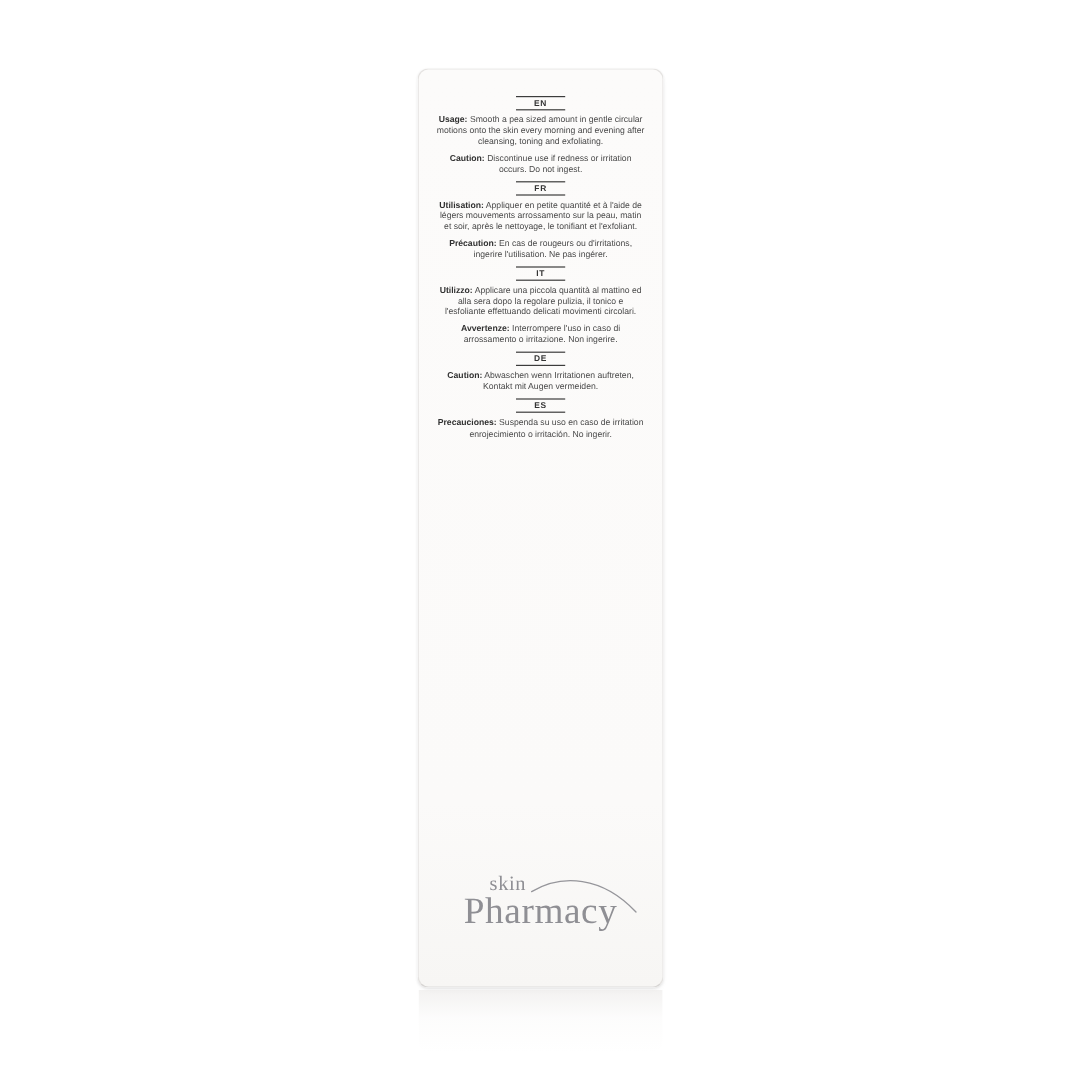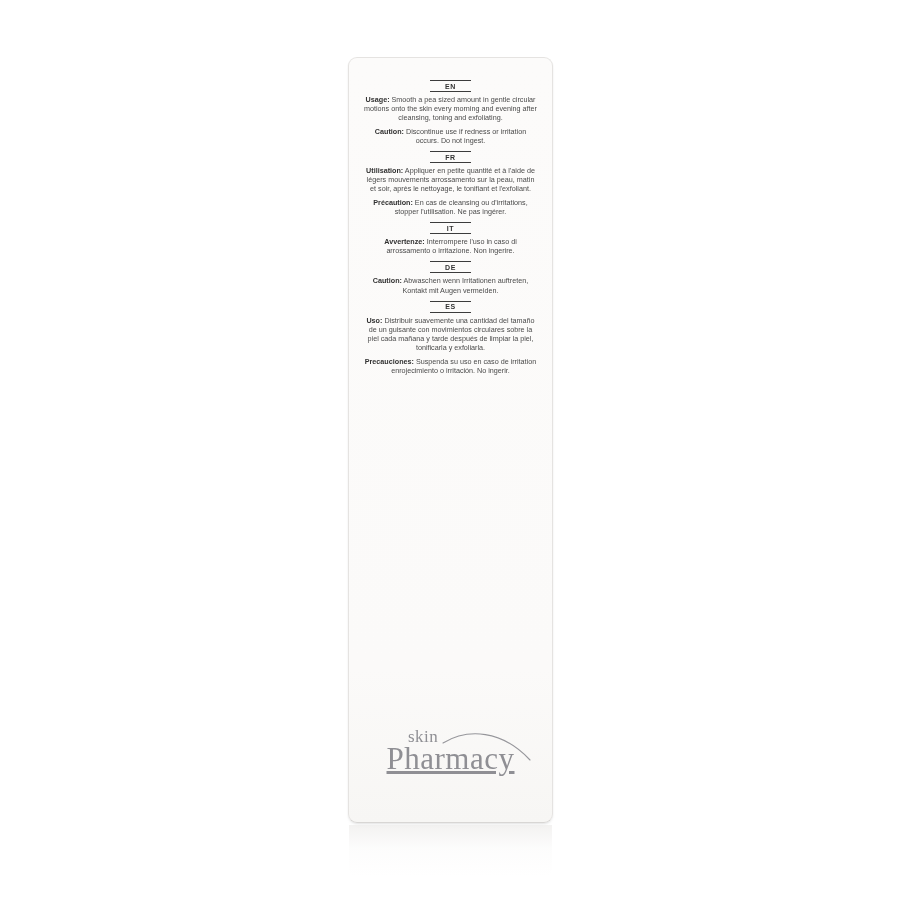--- a/index.html
+++ b/index.html
@@ -84,21 +84,20 @@
     width: 96px; height: 38px;
   }
   .logo-name {
     position: absolute;
     left: 0; right: 0; top: 15px;
     text-align: center;
     font-family: "Liberation Serif", serif;
     font-size: 31px;
     font-weight: normal;
     letter-spacing: 0.5px;
-    text-decoration: underline;
   }
 </style>
 </head>
 <body>
 
 <div class="scene">
 
   <div class="box">
 
     <div class="panel-text">
@@ -113,48 +112,48 @@
         <p class="para"><b>Caution:</b> <span>Discontinue use if redness or irritation occurs. Do not ingest.</span></p>
       </div>
 
       <div>
         <div class="lang-header">
           <div class="lang-rule"></div>
           <span class="lang-code">FR</span>
           <div class="lang-rule"></div>
         </div>
         <p class="para"><b>Utilisation:</b> <span>Appliquer en petite quantité et à l'aide de légers mouvements arrossamento sur la peau, matin et soir, après le nettoyage, le tonifiant et l'exfoliant.</span></p>
-        <p class="para"><b>Précaution:</b> <span>En cas de cleansing ou d'irritations, stopper l'utilisation. Ne pas ingérer.</span></p>
+        <p class="para"><b>Précaution:</b> <span>En cas de rougeurs ou d'irritations, ingerire l'utilisation. Ne pas ingérer.</span></p>
       </div>
 
       <div>
         <div class="lang-header">
           <div class="lang-rule"></div>
           <span class="lang-code">IT</span>
           <div class="lang-rule"></div>
         </div>
+        <p class="para"><b>Utilizzo:</b> <span>Applicare una piccola quantità al mattino ed alla sera dopo la regolare pulizia, il tonico e l'esfoliante effettuando delicati movimenti circolari.</span></p>
         <p class="para"><b>Avvertenze:</b> <span>Interrompere l'uso in caso di arrossamento o irritazione. Non ingerire.</span></p>
       </div>
 
       <div>
         <div class="lang-header">
           <div class="lang-rule"></div>
           <span class="lang-code">DE</span>
           <div class="lang-rule"></div>
         </div>
         <p class="para"><b>Caution:</b> <span>Abwaschen wenn Irritationen auftreten, Kontakt mit Augen vermeiden.</span></p>
       </div>
 
       <div>
         <div class="lang-header">
           <div class="lang-rule"></div>
           <span class="lang-code">ES</span>
           <div class="lang-rule"></div>
         </div>
-        <p class="para"><b>Uso:</b> <span>Distribuir suavemente una cantidad del tamaño de un guisante con movimientos circulares sobre la piel cada mañana y tarde después de limpiar la piel, tonificarla y exfoliarla.</span></p>
         <p class="para"><b>Precauciones:</b> <span>Suspenda su uso en caso de irritation enrojecimiento o irritación. No ingerir.</span></p>
       </div>
 
     </div>
 
     <div class="logo">
       <span class="logo-skin">skin</span>
       <svg class="logo-swoosh" viewBox="0 0 96 38" xmlns="http://www.w3.org/2000/svg">
         <path d="M3,14 C28,-1 62,1 90,31" fill="none" stroke="#96969b" stroke-width="1.1" stroke-linecap="round"></path>
       </svg>

